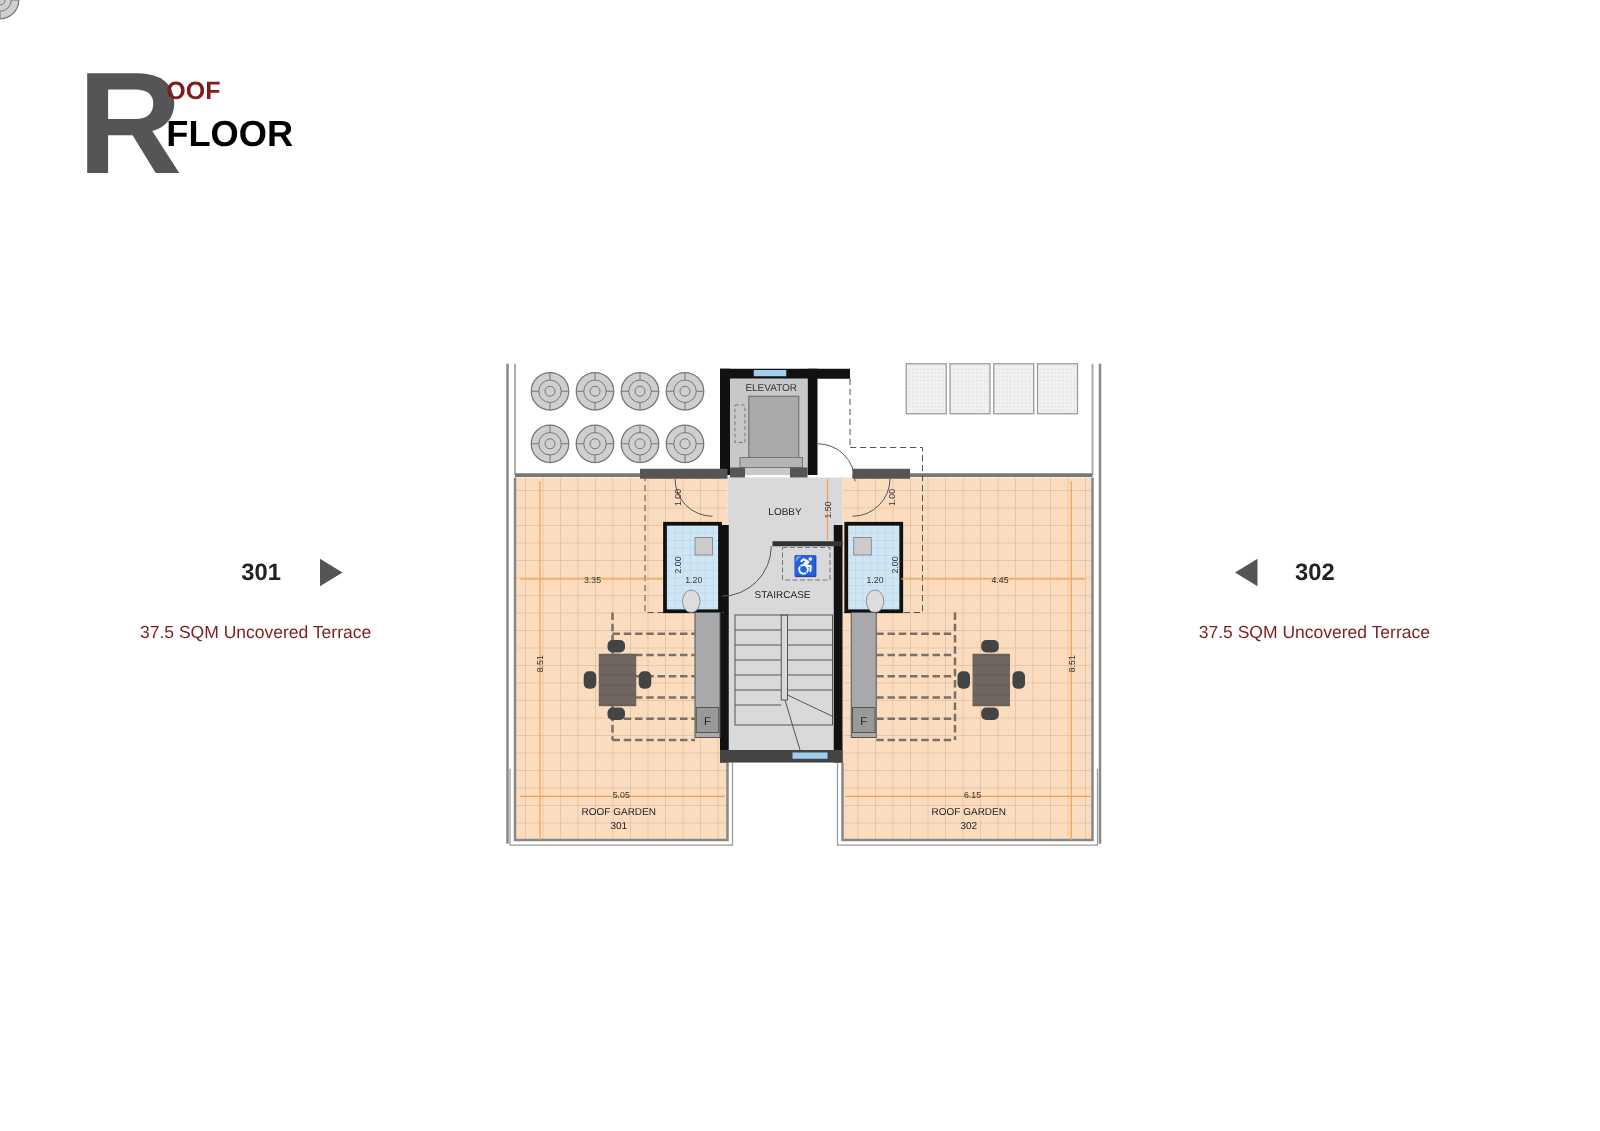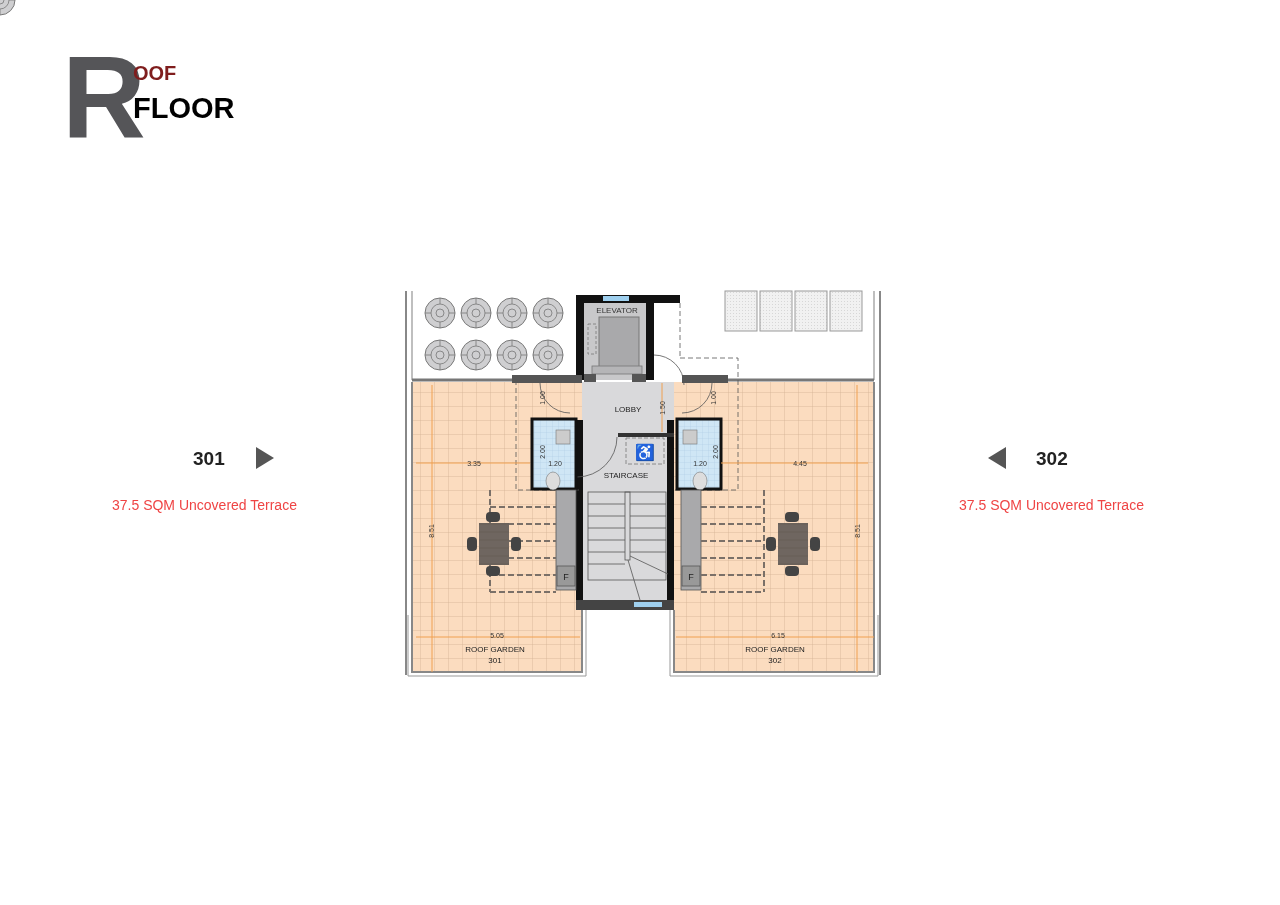--- a/index.html
+++ b/index.html
@@ -2,21 +2,21 @@
 <html><head>
 <meta charset="utf-8">
 <style>
   html, body { margin:0; padding:0; background:#ffffff; }
   body { width:1280px; height:905px; position:relative; overflow:hidden; font-family:"Liberation Sans", sans-serif; color:#222; }
   .abs { position:absolute; }
   .title-big { left:62px; top:50px; font-size:116px; font-weight:bold; color:#555558; line-height:96px; font-family:"Liberation Sans", sans-serif; letter-spacing:-2px; }
   .title-sm1 { left:133px; top:62px; font-size:20px; font-weight:bold; color:#7f1d1d; }
   .title-sm2 { left:133px; top:92px; font-size:29px; font-weight:bold; color:#000000; }
   .unit-num { font-size:19px; font-weight:bold; color:#222; }
-  .unit-desc { font-size:14px; color:#ef4444; }
+  .unit-desc { font-size:14px; color:#7f1d1d; }
   .tri-right { width:0; height:0; border-top:11px solid transparent; border-bottom:11px solid transparent; border-left:18px solid #555; }
   .tri-left { width:0; height:0; border-top:11px solid transparent; border-bottom:11px solid transparent; border-right:18px solid #555; }
   svg text { font-family:"Liberation Sans", sans-serif; }
 </style>
 </head>
 <body>
 
 <div class="abs title-big">R</div>
 <div class="abs title-sm1">OOF</div>
 <div class="abs title-sm2">FLOOR</div>

